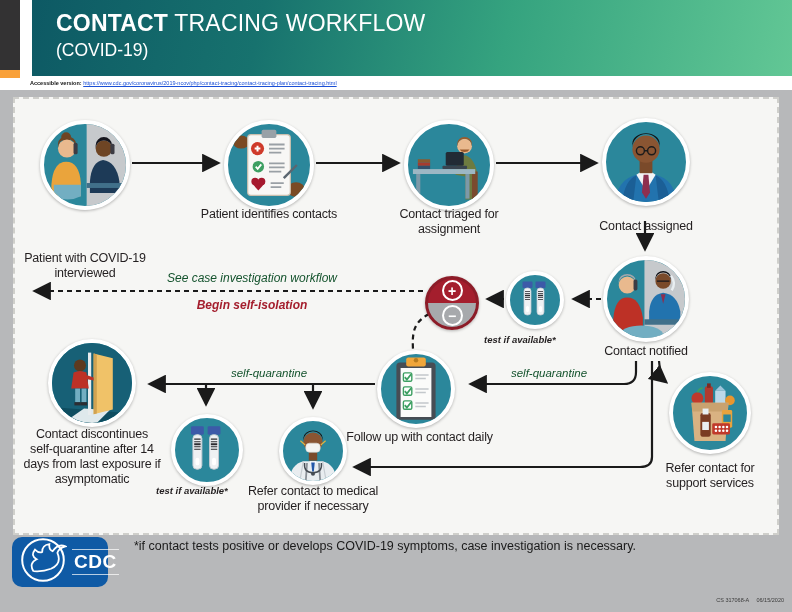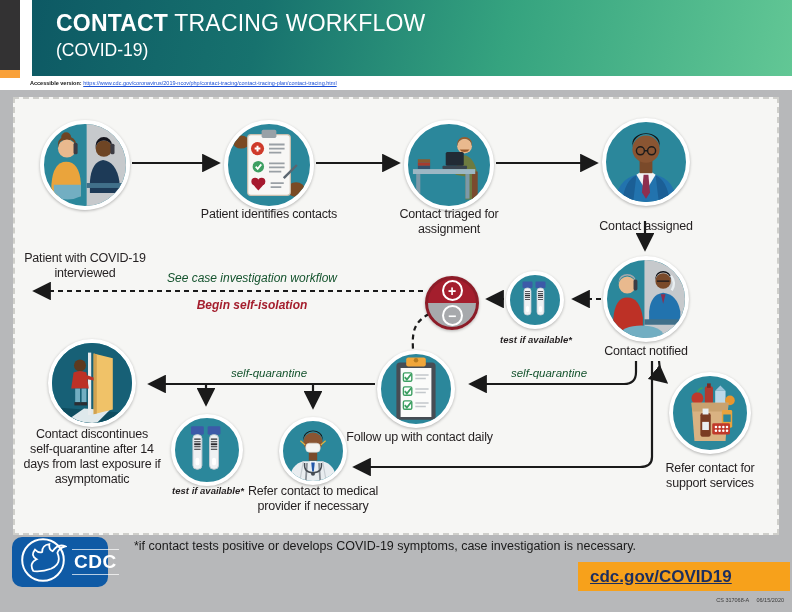--- a/index.html
+++ b/index.html
@@ -15,21 +15,21 @@
   .subtitle{position:absolute;left:24px;top:40px;color:#fff;font-size:17.5px;font-weight:300;}
   .access{position:absolute;left:30px;top:80px;font-size:5.5px;color:#111;}
   .access .url{color:#1a4fd6;text-decoration:underline;cursor:pointer;}
   .panel{position:absolute;left:13px;top:97px;width:762px;height:434px;background:#f6f6f4;border:2px dashed #cfcfcb;}
   svg.flow{position:absolute;left:0;top:0;width:792px;height:612px;pointer-events:none;}
   .node{position:absolute;border-radius:50%;background:#2b879b;border:4px solid #fff;
         box-shadow:0 1px 3px rgba(0,0,0,.28);overflow:hidden;box-sizing:border-box;}
   .node svg{width:100%;height:100%;display:block;}
   .nlabel{position:absolute;text-align:center;font-size:12.5px;line-height:1.2;color:#231f20;
           white-space:pre-line;letter-spacing:-.2px;}
-  .tlabel{position:absolute;text-align:center;font-size:9.5px;font-style:italic;font-weight:700;color:#231f20;}
+  .tlabel{position:absolute;text-align:left;font-size:9.5px;font-style:italic;font-weight:700;color:#231f20;}
   .elabel{position:absolute;text-align:center;font-size:11.5px;font-style:italic;color:#14532d;}
   .elabel.big{font-size:12px;}
   .elabel.red{color:#a41e2d;font-weight:700;}
   .resultnode{position:absolute;left:425px;top:276px;width:54px;height:54px;border-radius:50%;
         box-sizing:border-box;border:3px solid #8c1c28;
         background:linear-gradient(#a41e2d 0 50%,#a7a9ac 50% 100%);
         display:flex;flex-direction:column;align-items:center;justify-content:center;gap:4px;
         box-shadow:0 1px 3px rgba(0,0,0,.28);}
   .pm{width:17px;height:17px;border:2px solid #fff;border-radius:50%;color:#fff;
       display:flex;align-items:center;justify-content:center;font-size:14px;line-height:1;font-weight:700;}
@@ -326,22 +326,19 @@
   <div class="footnote">*if contact tests positive or develops COVID-19 symptoms, case investigation is necessary.</div>
 
   <div class="cdclogo">
     <span><svg width="48" height="48" viewBox="0 0 60 60">
       <circle cx="30" cy="30" r="26" fill="none" stroke="#fff" stroke-width="2.5"></circle>
       <path d="M18,44 q-6,-10 4,-15 q-8,-4 -2,-12 q5,5 9,3 q0,-9 9,-10 q-1,7 4,9 q7,-10 16,-6 q-8,2 -10,8 q6,14 -8,20 q-10,4 -22,3" stroke="#fff" stroke-width="2.2" fill="none"></path>
     </svg></span>
     <span class="cdctext">CDC</span>
   </div>
 
-  <div class="cdcbanner">
-    <span>cdc.gov/COVID19</span>
-  </div>
 
   <div class="docnum">
     <span>CS 317068-A</span>
     <span>06/15/2020</span>
   </div>
 
 </div>
 
 </body></html>

